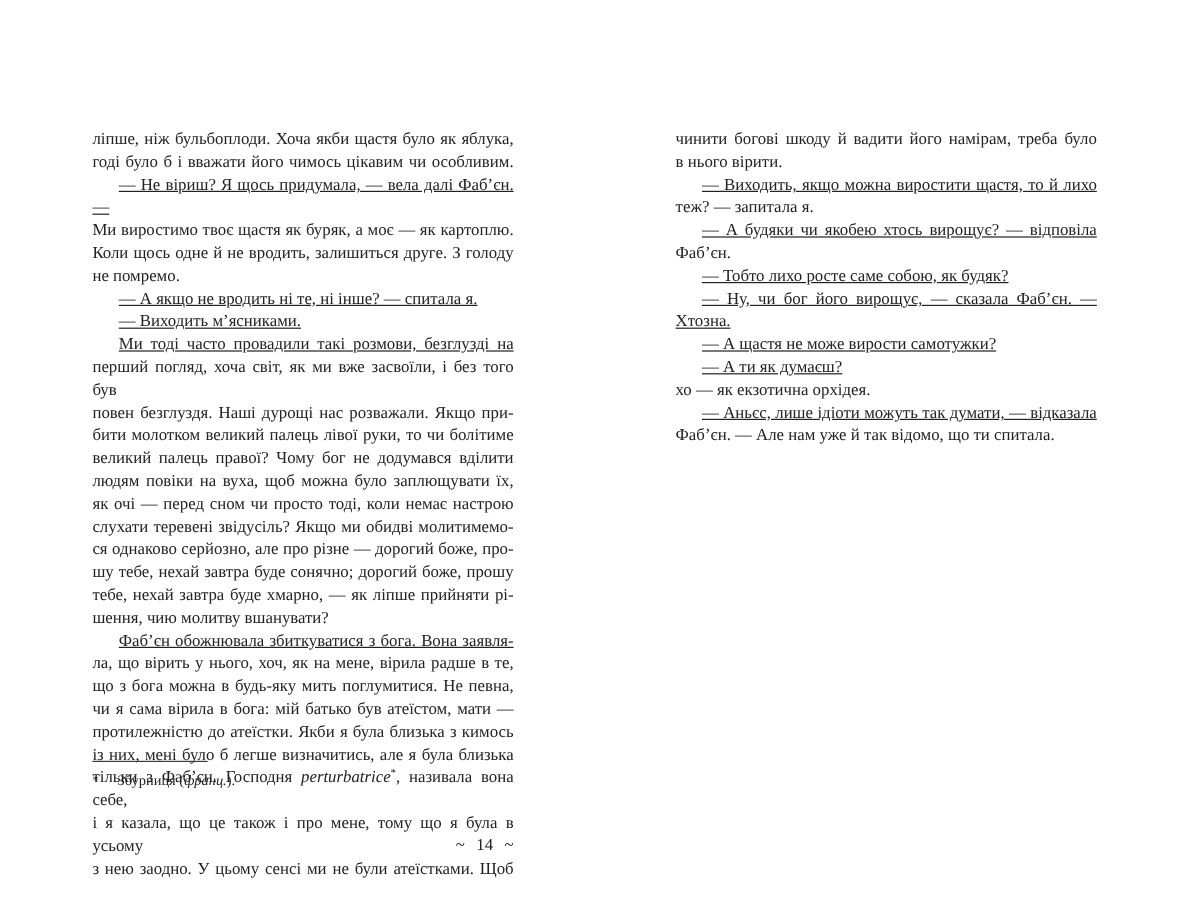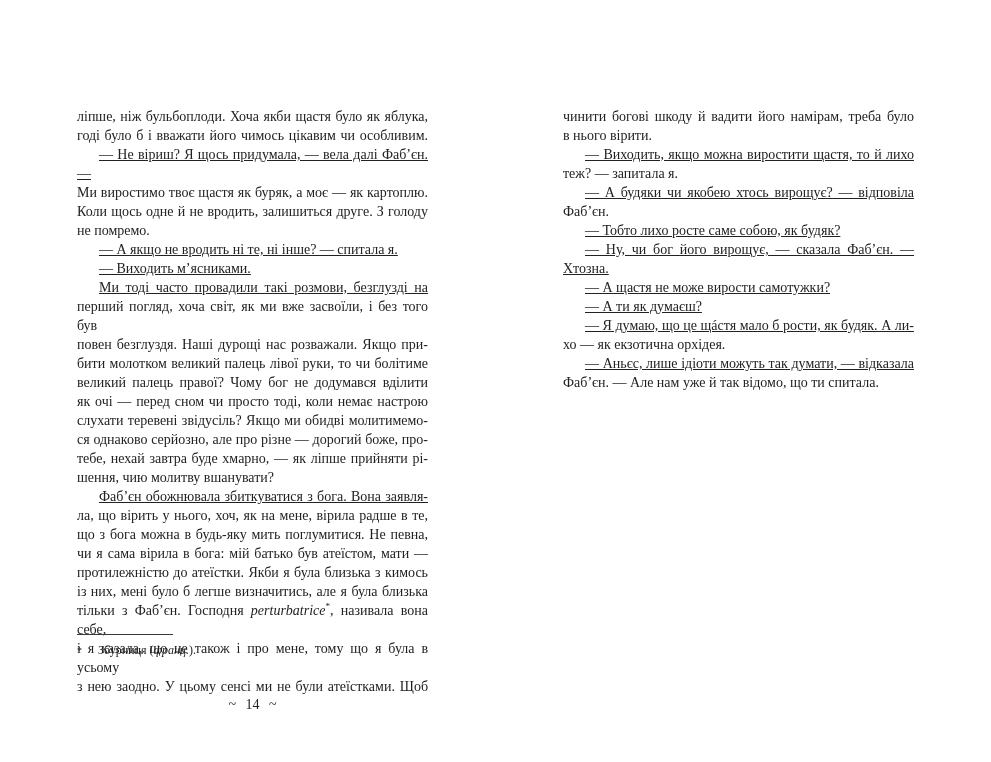--- a/index.html
+++ b/index.html
@@ -57,21 +57,21 @@
     left: 0;
     top: 1px;
     font-size: 10px;
   }
   .fn-text { display: inline-block; margin-left: 21px; }
   .page-number {
     position: absolute;
     left: 77px;
     top: 697px;
     width: 351px;
-    text-align: center;
+    text-align: right;
     font-size: 14px;
     word-spacing: 6px;
   }
 </style>
 </head>
 <body>
 
 <main class="spread">
 
   <section class="col col-left">
@@ -81,23 +81,25 @@
       <div class="line">Ми виростимо твоє щастя як буряк, а моє — як картоплю.</div>
       <div class="line">Коли щось одне й не вродить, залишиться друге. З голоду</div>
       <div class="line last">не помремо.</div>
       <div class="line ind last">— А якщо не вродить ні те, ні інше? — спитала я.</div>
       <div class="line ind last">— Виходить м’ясниками.</div>
       <div class="line ind">Ми тоді часто провадили такі розмови, безглузді на</div>
       <div class="line">перший погляд, хоча світ, як ми вже засвоїли, і без того був</div>
       <div class="line">повен безглуздя. Наші дурощі нас розважали. Якщо при-</div>
       <div class="line">бити молотком великий палець лівої руки, то чи болітиме</div>
       <div class="line">великий палець правої? Чому бог не додумався вділити</div>
+      <div class="line">людям повіки на вуха, щоб можна було заплющувати їх,</div>
       <div class="line">як очі — перед сном чи просто тоді, коли немає настрою</div>
       <div class="line">слухати теревені звідусіль? Якщо ми обидві молитимемо-</div>
       <div class="line">ся однаково серйозно, але про різне — дорогий боже, про-</div>
+      <div class="line">шу тебе, нехай завтра буде сонячно; дорогий боже, прошу</div>
       <div class="line">тебе, нехай завтра буде хмарно, — як ліпше прийняти рі-</div>
       <div class="line last">шення, чию молитву вшанувати?</div>
       <div class="line ind">Фаб’єн обожнювала збиткуватися з бога. Вона заявля-</div>
       <div class="line">ла, що вірить у нього, хоч, як на мене, вірила радше в те,</div>
       <div class="line">що з бога можна в будь-яку мить поглумитися. Не певна,</div>
       <div class="line">чи я сама вірила в бога: мій батько був атеїстом, мати —</div>
       <div class="line">протилежністю до атеїстки. Якби я була близька з кимось</div>
       <div class="line">із них, мені було б легше визначитись, але я була близька</div>
       <div class="line">тільки з Фаб’єн. Господня <i>perturbatrice</i><sup>*</sup>, називала вона себе,</div>
       <div class="line">і я казала, що це також і про мене, тому що я була в усьому</div>
@@ -108,21 +110,20 @@
       <div class="line">чинити богові шкоду й вадити його намірам, треба було</div>
       <div class="line last">в нього вірити.</div>
       <div class="line ind">— Виходить, якщо можна виростити щастя, то й лихо</div>
       <div class="line last">теж? — запитала я.</div>
       <div class="line ind">— А будяки чи якобею хтось вирощує? — відповіла</div>
       <div class="line last">Фаб’єн.</div>
       <div class="line ind last">— Тобто лихо росте саме собою, як будяк?</div>
       <div class="line ind last">— Ну, чи бог його вирощує, — сказала Фаб’єн. — Хтозна.</div>
       <div class="line ind last">— А щастя не може вирости самотужки?</div>
       <div class="line ind last">— А ти як думаєш?</div>
-      <div class="line ind">— Я думаю, що це щáстя мало б рости, як будяк. А ли-</div>
       <div class="line last">хо — як екзотична орхідея.</div>
       <div class="line ind">— Аньєс, лише ідіоти можуть так думати, — відказала</div>
       <div class="line last">Фаб’єн. — Але нам уже й так відомо, що ти спитала.</div>
     </section>
 
   <div class="fn-sep"></div>
 
   <div class="footnote">
     <sup class="fn-marker">*</sup>
     <span class="fn-text">Збурниця (<i>франц.</i>).</span>

